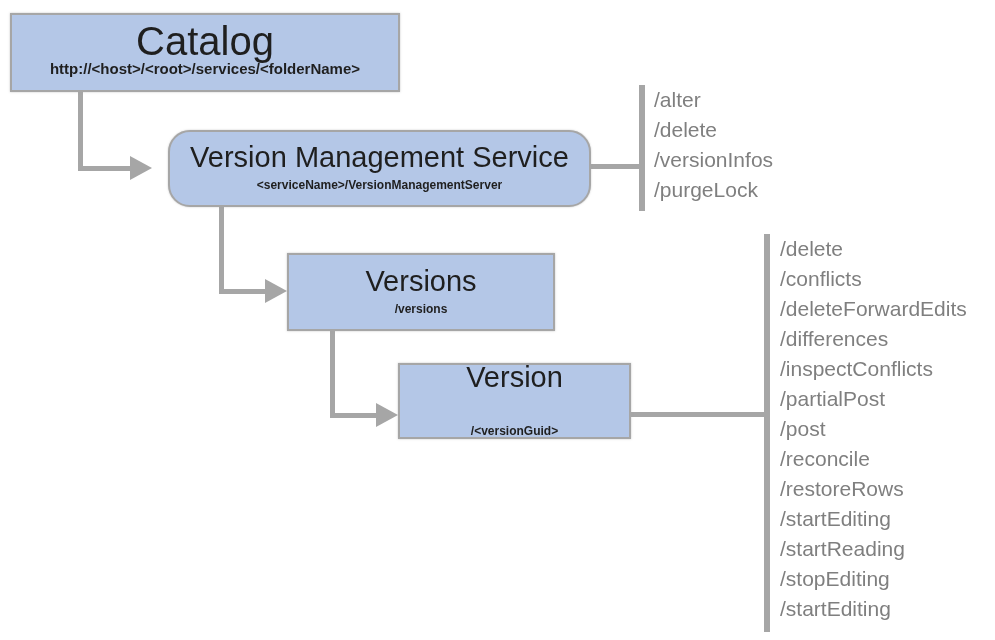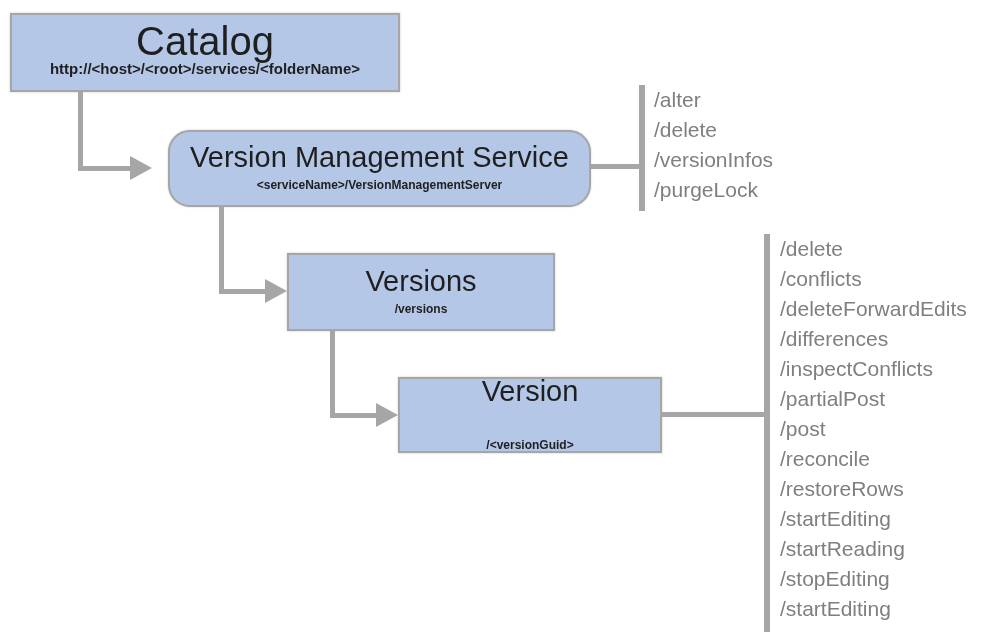--- a/index.html
+++ b/index.html
@@ -90,21 +90,21 @@
   <div class="node" style="left:168px; top:130px; width:423px; height:77px;border-radius:22px;">
     <div class="node-title">Version Management Service</div>
     <div class="node-subtitle">&lt;serviceName&gt;/VersionManagementServer</div>
   </div>
 
   <div class="node" style="left:287px; top:253px; width:268px; height:78px;">
     <div class="node-title">Versions</div>
     <div class="node-subtitle">/versions</div>
   </div>
 
-  <div class="node" style="left:398px; top:377px; width:264px; height:76px;gap:26px;">
+  <div class="node" style="left:398px; top:363px; width:233px; height:76px;gap:26px;">
     <div class="node-title">Version</div>
     <div class="node-subtitle">/&lt;versionGuid&gt;</div>
   </div>
 
   <div class="ops" style="left:654px; top:85px;">
       <div class="op">/alter</div>
       <div class="op">/delete</div>
       <div class="op">/versionInfos</div>
       <div class="op">/purgeLock</div>
     </div>

